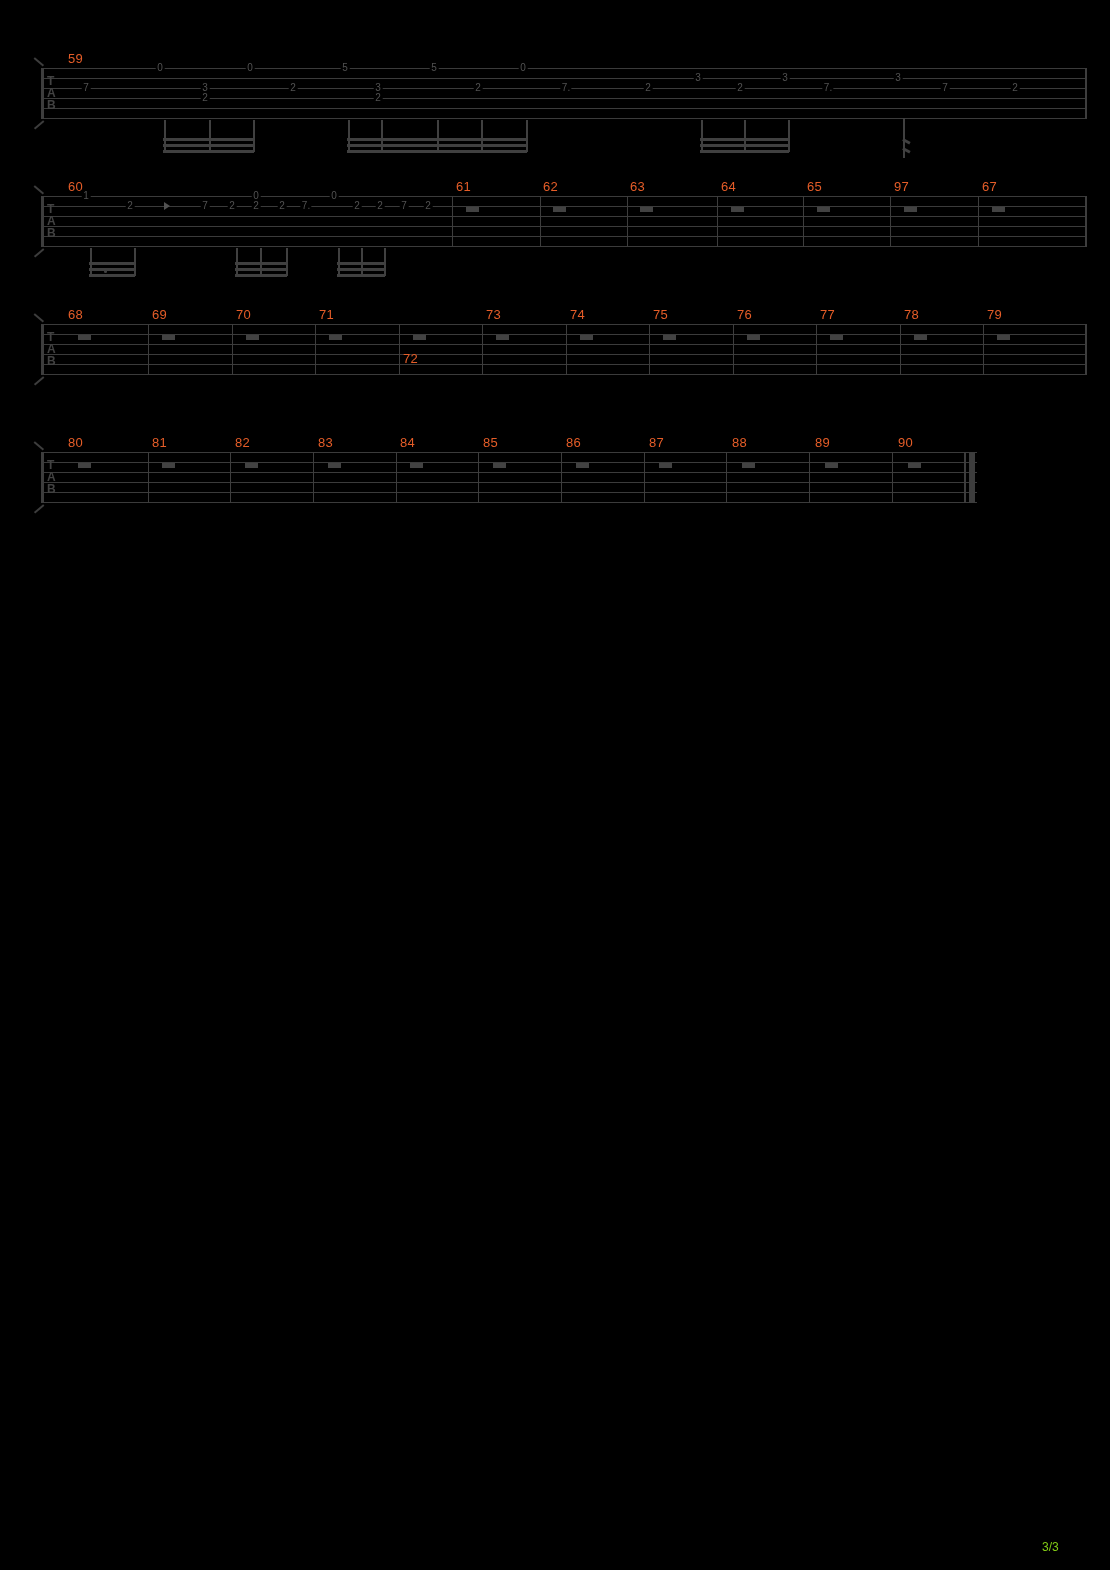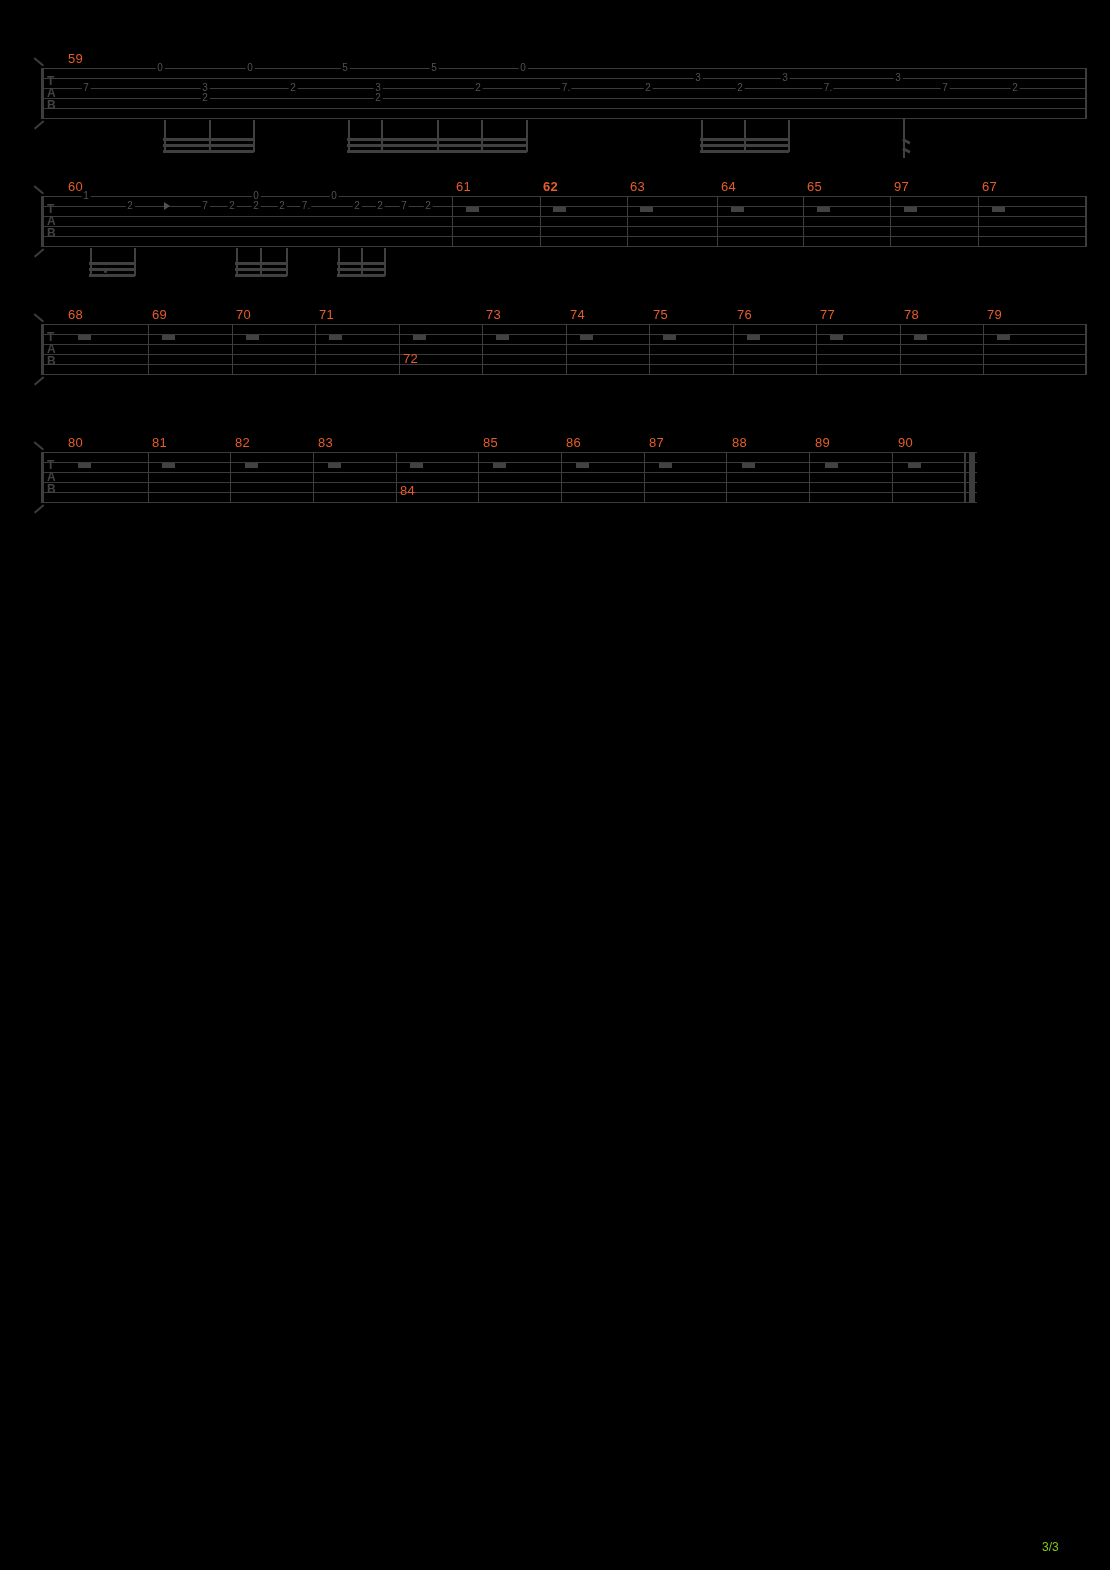--- a/index.html
+++ b/index.html
@@ -90,21 +90,21 @@
       <div class="hl" style="left: 42px; top: 236px; width: 1044px; height: 1px; background: rgb(59, 59, 59);"></div>
       <div class="hl" style="left: 42px; top: 246px; width: 1044px; height: 1px; background: rgb(59, 59, 59);"></div>
       <div class="vl" style="left: 41px; top: 196px; width: 2.5px; height: 51px; background: rgb(61, 61, 61);"></div>
       <div class="tick" style="left: 33px; top: 189px; transform: rotate(40deg); background: rgb(61, 61, 61);"></div>
       <div class="tick" style="left: 33px; top: 252px; transform: rotate(-40deg); background: rgb(61, 61, 61);"></div>
       <div class="clef" style="left: 47px; top: 203px; color: rgb(66, 66, 66);">T</div>
       <div class="clef" style="left: 47px; top: 215px; color: rgb(66, 66, 66);">A</div>
       <div class="clef" style="left: 47px; top: 227px; color: rgb(66, 66, 66);">B</div>
       <div class="mnum" style="left: 68px; top: 180px; color: rgb(229, 93, 40); text-align: center;">60</div>
       <div class="mnum" style="left: 456px; top: 180px; color: rgb(229, 93, 40);">61</div>
-      <div class="mnum" style="left: 543px; top: 180px; color: rgb(229, 93, 40); font-weight: bold;">62</div>
+      <div class="mnum" style="left: 543px; top: 180px; color: rgb(229, 93, 40);">62</div>
       <div class="mnum" style="left: 630px; top: 180px; color: rgb(229, 93, 40);">63</div>
       <div class="mnum" style="left: 721px; top: 180px; color: rgb(229, 93, 40);">64</div>
       <div class="mnum" style="left: 807px; top: 180px; color: rgb(229, 93, 40);">65</div>
       <div class="mnum" style="left: 894px; top: 180px; color: rgb(229, 93, 40);">97</div>
       <div class="mnum" style="left: 982px; top: 180px; color: rgb(229, 93, 40);">67</div>
       <div class="vl" style="left: 452px; top: 196px; width: 1px; height: 51px; background: rgb(61, 61, 61);"></div>
       <div class="vl" style="left: 540px; top: 196px; width: 1px; height: 51px; background: rgb(61, 61, 61);"></div>
       <div class="vl" style="left: 627px; top: 196px; width: 1px; height: 51px; background: rgb(61, 61, 61);"></div>
       <div class="vl" style="left: 717px; top: 196px; width: 1px; height: 51px; background: rgb(61, 61, 61);"></div>
       <div class="vl" style="left: 803px; top: 196px; width: 1px; height: 51px; background: rgb(61, 61, 61);"></div>
@@ -207,21 +207,21 @@
       <div class="vl" style="left: 41px; top: 452px; width: 2.5px; height: 51px; background: rgb(61, 61, 61);"></div>
       <div class="tick" style="left: 33px; top: 445px; transform: rotate(40deg); background: rgb(61, 61, 61);"></div>
       <div class="tick" style="left: 33px; top: 508px; transform: rotate(-40deg); background: rgb(61, 61, 61);"></div>
       <div class="clef" style="left: 47px; top: 459px; color: rgb(66, 66, 66);">T</div>
       <div class="clef" style="left: 47px; top: 471px; color: rgb(66, 66, 66);">A</div>
       <div class="clef" style="left: 47px; top: 483px; color: rgb(66, 66, 66);">B</div>
       <div class="mnum" style="left: 68px; top: 436px; color: rgb(229, 93, 40);">80</div>
       <div class="mnum" style="left: 152px; top: 436px; color: rgb(229, 93, 40);">81</div>
       <div class="mnum" style="left: 235px; top: 436px; color: rgb(229, 93, 40);">82</div>
       <div class="mnum" style="left: 318px; top: 436px; color: rgb(229, 93, 40);">83</div>
-      <div class="mnum" style="left: 400px; top: 436px; color: rgb(229, 93, 40); margin-top: 48px;">84</div>
+      <div class="mnum" style="left: 400px; top: 436px; color: rgb(229, 93, 40);">84</div>
       <div class="mnum" style="left: 483px; top: 436px; color: rgb(229, 93, 40);">85</div>
       <div class="mnum" style="left: 566px; top: 436px; color: rgb(229, 93, 40);">86</div>
       <div class="mnum" style="left: 649px; top: 436px; color: rgb(229, 93, 40);">87</div>
       <div class="mnum" style="left: 732px; top: 436px; color: rgb(229, 93, 40);">88</div>
       <div class="mnum" style="left: 815px; top: 436px; color: rgb(229, 93, 40);">89</div>
       <div class="mnum" style="left: 898px; top: 436px; color: rgb(229, 93, 40);">90</div>
       <div class="vl" style="left: 148px; top: 452px; width: 1px; height: 51px; background: rgb(61, 61, 61);"></div>
       <div class="vl" style="left: 230px; top: 452px; width: 1px; height: 51px; background: rgb(61, 61, 61);"></div>
       <div class="vl" style="left: 313px; top: 452px; width: 1px; height: 51px; background: rgb(61, 61, 61);"></div>
       <div class="vl" style="left: 396px; top: 452px; width: 1px; height: 51px; background: rgb(61, 61, 61);"></div>

